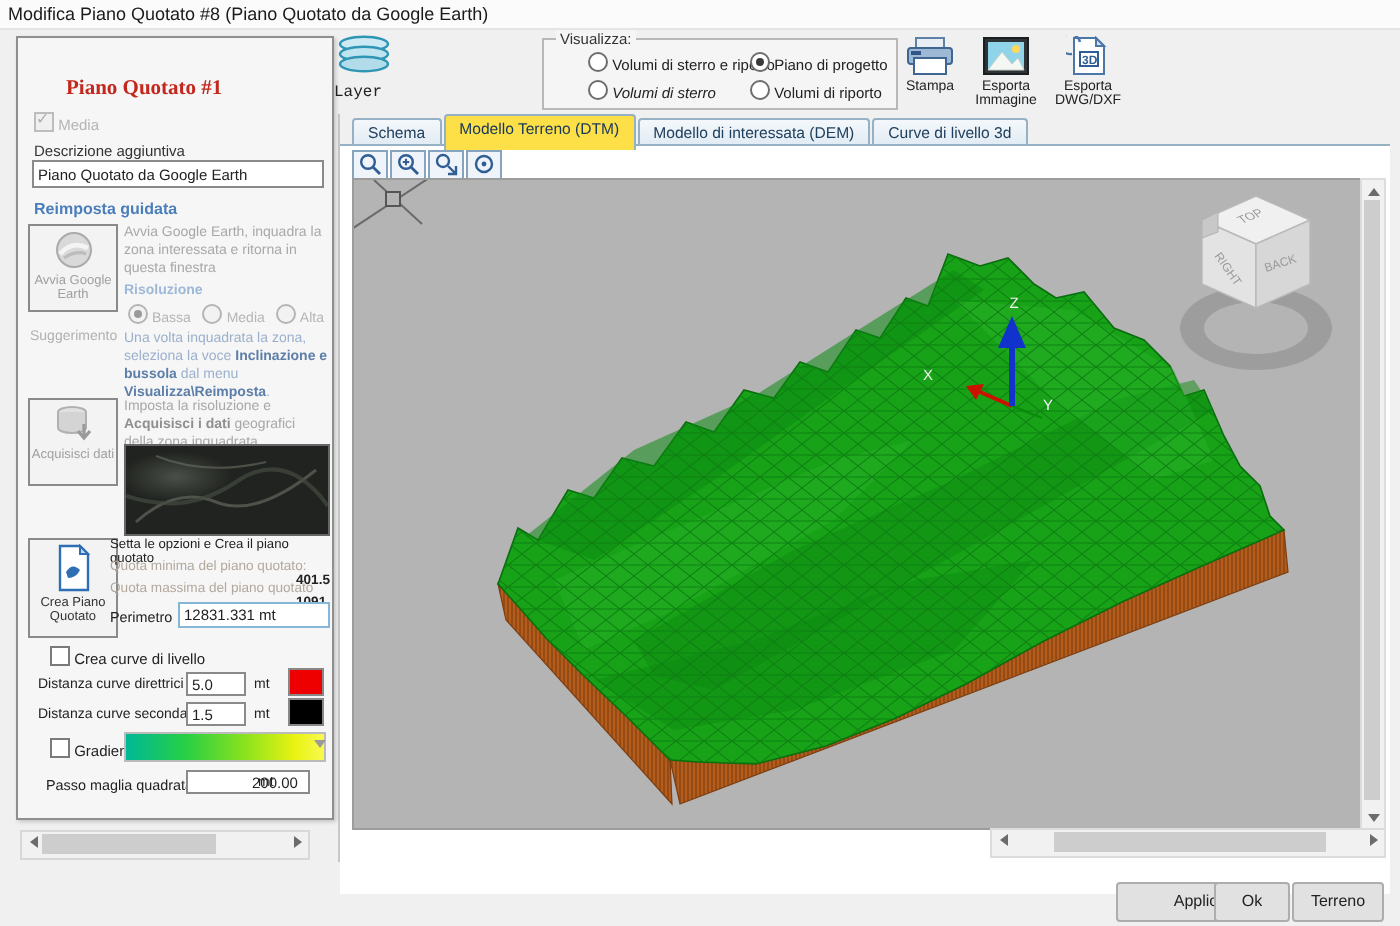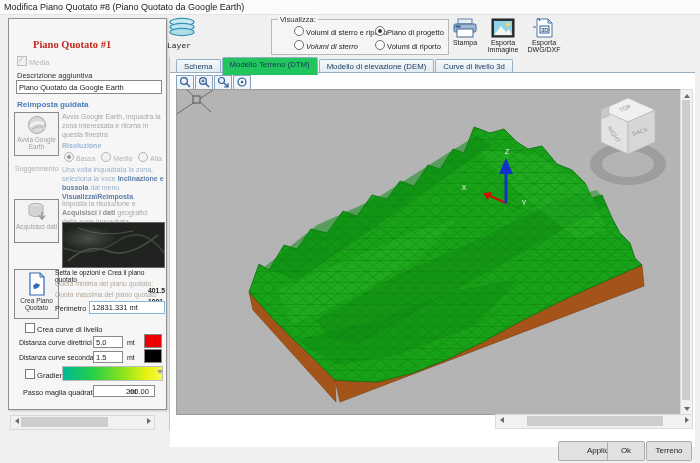--- a/index.html
+++ b/index.html
@@ -18,21 +18,21 @@
   .radio.sel::after{content:"";position:absolute;left:2px;top:2px;width:4px;height:4px;border-radius:50%;background:#3a3a3a;}
   .radio.dis{border-color:#b5b5b5;background:#f2f2f2;}
   .radio.dis.sel::after{background:#9a9a9a;}
   .vrow{position:absolute;font-size:7.5px;color:#222;white-space:nowrap;}
   .tb-act{text-align:center;font-size:7px;color:#222;}
   
   .tabpage{left:169px;top:57px;width:526px;height:374px;border-left:1px solid #c8c8c8;}
   .tabs{position:absolute;left:6px;top:0;height:16px;white-space:nowrap;}
   .tab{display:inline-block;height:13px;padding:2px 7px 0 7px;margin-right:1px;border:1px solid #96b1c4;border-bottom:none;
     background:linear-gradient(#f4f8fb,#dde9f2);font-size:7.8px;color:#20405f;border-radius:2px 2px 0 0;vertical-align:bottom;}
-  .tab.active{background:#22c55e;height:15px;position:relative;z-index:2;color:#16365a;}
+  .tab.active{background:#fde047;height:15px;position:relative;z-index:2;color:#16365a;}
   .content{position:absolute;left:0;top:15px;width:525px;height:374px;background:#fff;border-top:1px solid #96b1c4;}
   .ztool{position:absolute;left:6px;top:2px;}
   .zbtn{display:inline-block;width:16px;height:14px;border:1px solid #86a4bd;background:#eef4f9;margin-right:1px;text-align:center;vertical-align:top;}
   
   .viewport{left:176px;top:89px;width:503px;height:324px;background:#b4b4b4;border:1px solid #9c9c9c;}
   .vscroll{left:680px;top:89px;width:11px;height:324px;background:#f1f1f1;border:1px solid #dcdcdc;}
   .vthumb{position:absolute;left:1px;top:10px;width:8px;height:300px;background:#cdcdcd;}
   .hscroll{left:495px;top:414px;width:196px;height:13px;background:#f1f1f1;border:1px solid #dcdcdc;}
   .hthumb{position:absolute;left:31px;top:1px;width:136px;height:10px;background:#cdcdcd;}
   .modelstrip{left:170px;top:414px;width:325px;height:14px;background:#f6f6f6;border-top:1px solid #c8c8c8;}
@@ -143,21 +143,21 @@
         <path d="M7,3 A5 5 0 1 0 3,9" fill="none" stroke="#4a77a8" stroke-width="1.2"></path>
         <rect x="7" y="8" width="9" height="7" fill="#ffffff" stroke="#2f5d94"></rect>
         <text x="8" y="14" font-size="6" font-family="Liberation Sans, sans-serif" font-weight="bold" fill="#2f5d94">3D</text>
       </svg>
     </span>
     <div>Esporta DWG/DXF</div>
   </div>
 
   <div class="abs tabpage">
     <div class="tabs">
-      <span class="tab">Schema</span><span class="tab active">Modello Terreno (DTM)</span><span class="tab">Modello di elevazione (DEM)</span><span class="tab">Curve di livello 3d</span>
+      <span class="tab">Schema</span><span class="tab active">Modello Terreno (DTM)</span><span class="tab">Modello di interessata (DEM)</span><span class="tab">Curve di livello 3d</span>
     </div>
     <div class="content">
       <div class="ztool">
         <span class="zbtn">
           <svg width="12" height="12" viewBox="0 0 12 12">
               <circle cx="5" cy="5" r="3.4" fill="none" stroke="#2f5d94" stroke-width="1.2"></circle>
               <line x1="7.6" y1="7.6" x2="11" y2="11" stroke="#2f5d94" stroke-width="1.4"></line>
             </svg>
         </span><span class="zbtn">
           <svg width="12" height="12" viewBox="0 0 12 12">

